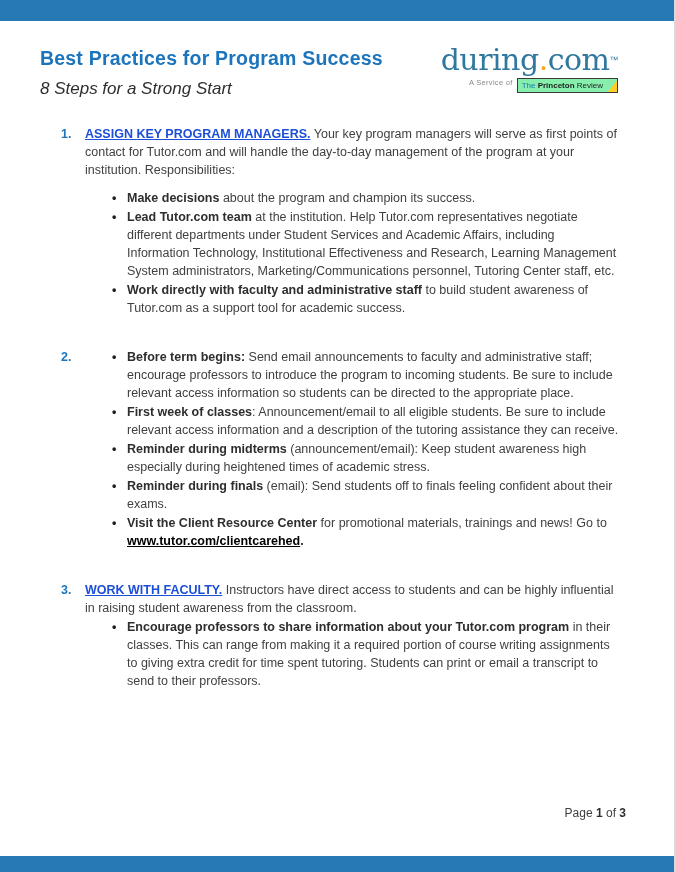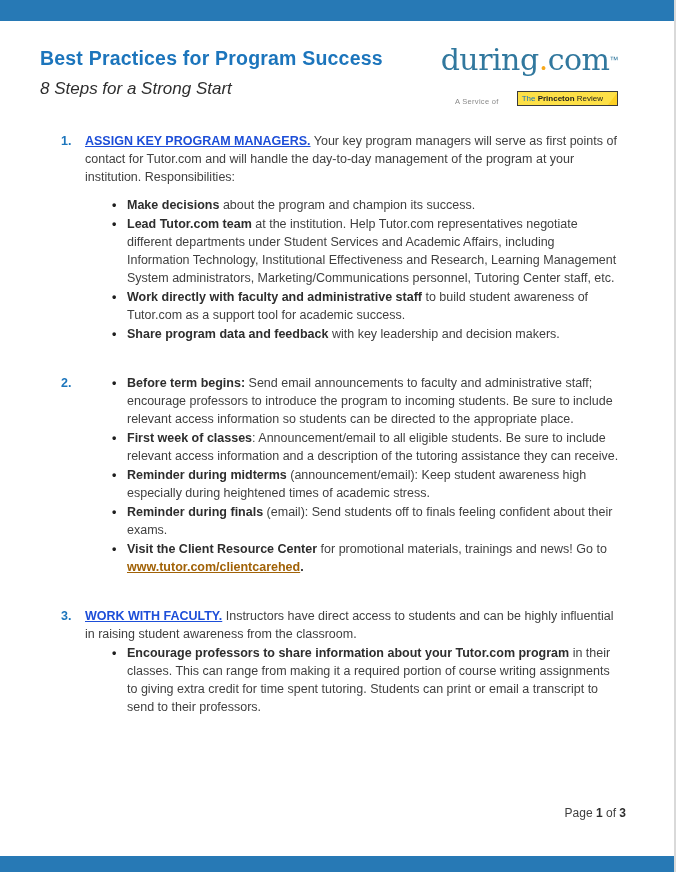--- a/index.html
+++ b/index.html
@@ -41,27 +41,27 @@
   }
   .logo-block { text-align: right; margin-right: 2px; }
   .logo-word {
     font-family: "DejaVu Serif", serif;
     font-size: 30px; color: #31789e; line-height: 30px;
     letter-spacing: -0.5px;
   }
   .logo-dot { color: #f7a81b; }
   .logo-tm { font-size: 9px; vertical-align: top; color: #31789e; font-family: "Liberation Sans", sans-serif; }
   .logo-tagline {
-    display: flex; align-items: flex-end; justify-content: flex-end;
-    margin-top: 16px; gap: 18px;
+    display: flex; align-items: flex-start; justify-content: flex-end;
+    margin-top: 3px; gap: 4px;
   }
   .service-of { font-size: 7.5px; color: #8a8a8a; letter-spacing: 0.3px; }
   .pr-badge {
     position: relative; display: inline-block;
-    border: 1px solid #3a3a3a; background: #fde047;
+    border: 1px solid #3a3a3a; background: #86efac;
     font-size: 8px; padding: 2px 14px 2px 4px; line-height: 9px;
     overflow: hidden; white-space: nowrap;
   }
   .pr-badge::after {
     content: ''; position: absolute; right: -1px; bottom: -1px;
     border-left: 11px solid transparent;
     border-bottom: 14px solid #fdd023;
   }
   .pr-the { color: #1c75bc; }
   .pr-princeton { font-weight: bold; color: #1e1e1e; }
@@ -80,21 +80,21 @@
   .step-heading { font-weight: bold; color: #1d4ed8; text-decoration: underline; }
   .bullets { margin-top: 10px; margin-left: 42px; }
   .step:nth-child(3) .bullets { margin-top: 1px; }
   .bullet { position: relative; margin-bottom: 1px; }
   .bullet::before {
     content: '\2022'; position: absolute; left: -15px; top: 0;
     color: #1e1e1e; font-weight: bold;
   }
   .bullet b { color: #2e2e2e; }
   .bullet a {
-    color: #a16207; font-weight: bold; text-decoration: underline;
+    color: #000000; font-weight: bold; text-decoration: underline;
   }
   .bullet .after-link { font-weight: bold; color: #2e2e2e; }
 
   .footer {
     position: absolute; top: 806px; right: 50px;
     font-size: 12px; color: #3f3f3f; text-align: right;
   }
   .footer span { white-space: pre; }
   .footer .num { font-weight: bold; color: #2e2e2e; }
 </style>
@@ -120,21 +120,20 @@
   </div>
 
   <div class="steps">
       <div class="step">
         <span class="step-number">1.</span>
         <div><span class="step-heading">ASSIGN KEY PROGRAM MANAGERS.</span> Your key program managers will serve as first points of contact for Tutor.com and will handle the day-to-day management of the program at your institution. Responsibilities:</div>
         <div class="bullets">
           <div class="bullet"><b>Make decisions</b> about the program and champion its success.</div>
           <div class="bullet"><b>Lead Tutor.com team</b> at the institution. Help Tutor.com representatives negotiate different departments under Student Services and Academic Affairs, including Information Technology, Institutional Effectiveness and Research, Learning Management System administrators, Marketing/Communications personnel, Tutoring Center staff, etc.</div>
           <div class="bullet"><b>Work directly with faculty and administrative staff</b> to build student awareness of Tutor.com as a support tool for academic success.</div>
-          <div class="bullet"><b>Share program data and feedback</b> with key leadership and decision makers.</div>
         </div>
       </div>
       <div class="step">
         <span class="step-number">2.</span>
         <div class="bullets">
           <div class="bullet"><b>Before term begins:</b> Send email announcements to faculty and administrative staff; encourage professors to introduce the program to incoming students. Be sure to include relevant access information so students can be directed to the appropriate place.</div>
           <div class="bullet"><b>First week of classes</b>: Announcement/email to all eligible students. Be sure to include relevant access information and a description of the tutoring assistance they can receive.</div>
           <div class="bullet"><b>Reminder during midterms</b> (announcement/email): Keep student awareness high especially during heightened times of academic stress.</div>
           <div class="bullet"><b>Reminder during finals</b> (email): Send students off to finals feeling confident about their exams.</div>
           <div class="bullet"><b>Visit the Client Resource Center</b> for promotional materials, trainings and news! Go to <a href="#">www.tutor.com/clientcarehed</a><span class="after-link">.</span></div>

